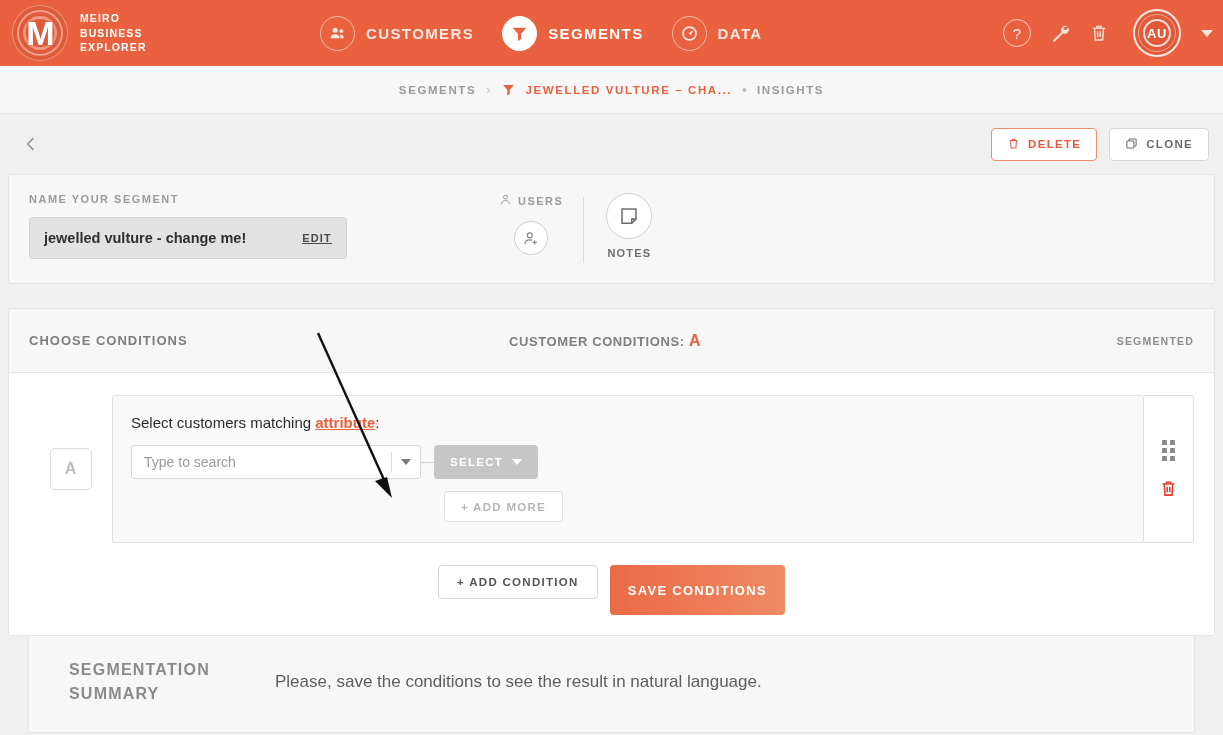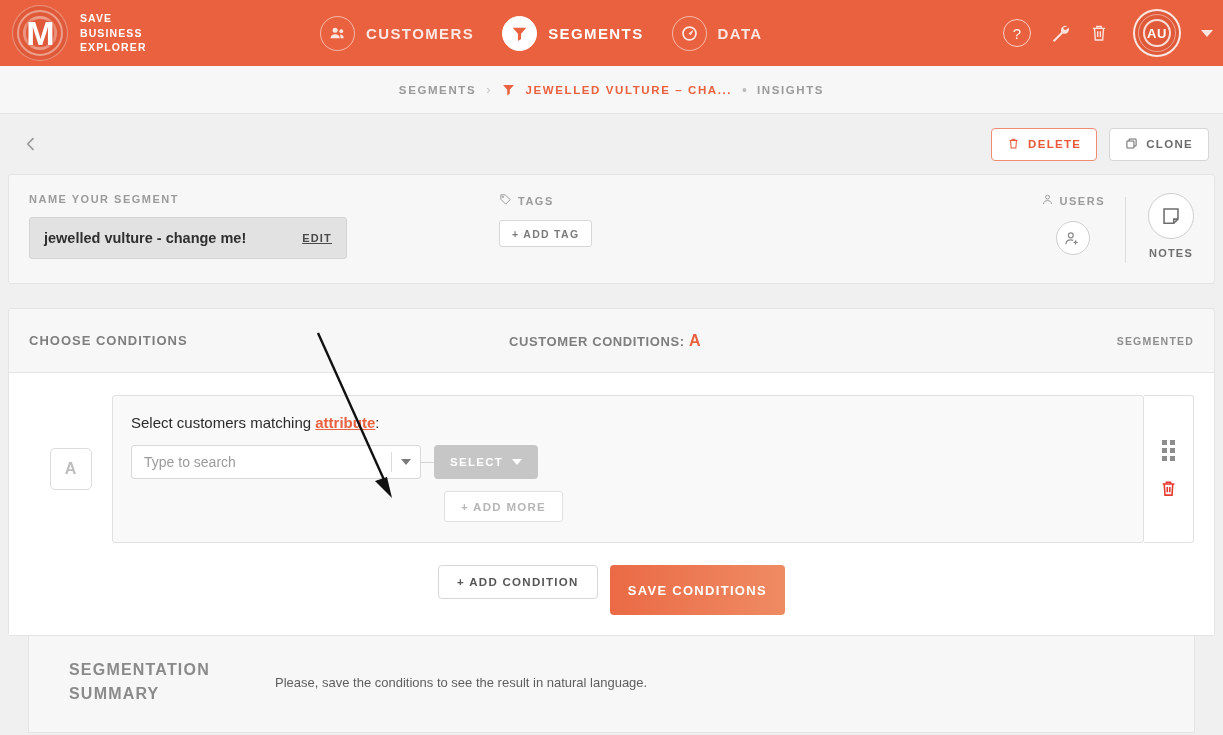--- a/index.html
+++ b/index.html
@@ -255,38 +255,38 @@
     color: #fff; font-size: 13px; font-weight: bold; letter-spacing: 1.3px; cursor: pointer;
   }
 
   
   .summary {
     margin: 0 20px; background: #f7f7f7;
     border: 1px solid #e4e4e4; border-top: 0;
     display: flex; align-items: center; padding: 22px 0 26px 40px; gap: 56px;
   }
   .sum-label { font-size: 16px; font-weight: bold; letter-spacing: 1.2px; color: #8a8a8a; line-height: 1.5; width: 150px; }
-  .sum-text { font-size: 13px; color: #5e5e5e; }
+  .sum-text { font-size: 17px; color: #5e5e5e; }
 
   
   .anno { position: absolute; left: 0; top: 0; pointer-events: none; z-index: 50; }
 </style>
 </head>
 <body>
 
 <div class="topnav">
 
   <div class="brand">
     <div class="brand-logo">
       <span class="ring r1"></span>
       <span class="ring r2"></span>
       <span class="m">M</span>
     </div>
     <div class="brand-text">
-      <div>SAVE</div>
+      <div>MEIRO</div>
       <div>BUSINESS</div>
       <div>EXPLORER</div>
     </div>
   </div>
 
   <div class="navitems">
 
     <div class="navitem">
       <span class="navcircle">
         <svg width="19" height="19" viewBox="0 0 24 24" fill="currentColor">
@@ -385,32 +385,20 @@
 
   <div class="card infocard">
     <div class="col-name">
       <div class="fieldlabel">NAME YOUR SEGMENT</div>
       <div class="nameinput">
         <span class="nameval">jewelled vulture - change me!</span>
         <span class="editlink">EDIT</span>
       </div>
     </div>
 
-    <div class="col-tags">
-      <div class="fieldlabel">
-        <span>
-          <svg width="13" height="13" viewBox="0 0 24 24" fill="none" stroke="currentColor" stroke-width="1.8">
-            <path d="M3.4 3.4h8.2l9 9-8.2 8.2-9-9z"></path>
-            <circle cx="7.2" cy="7.2" r="1.3"></circle>
-          </svg>
-        </span>
-        <span>TAGS</span>
-      </div>
-      <button class="addtag">+  ADD TAG</button>
-    </div>
 
     <div class="col-users">
       <div class="users-block">
         <div class="fieldlabel">
           <span>
             <svg width="13" height="13" viewBox="0 0 24 24" fill="none" stroke="currentColor" stroke-width="1.8">
               <circle cx="12" cy="7.6" r="3.6"></circle>
                 <path d="M4.6 20.4c0-4 3.4-6.4 7.4-6.4s7.4 2.4 7.4 6.4"></path>
             </svg>
           </span>

